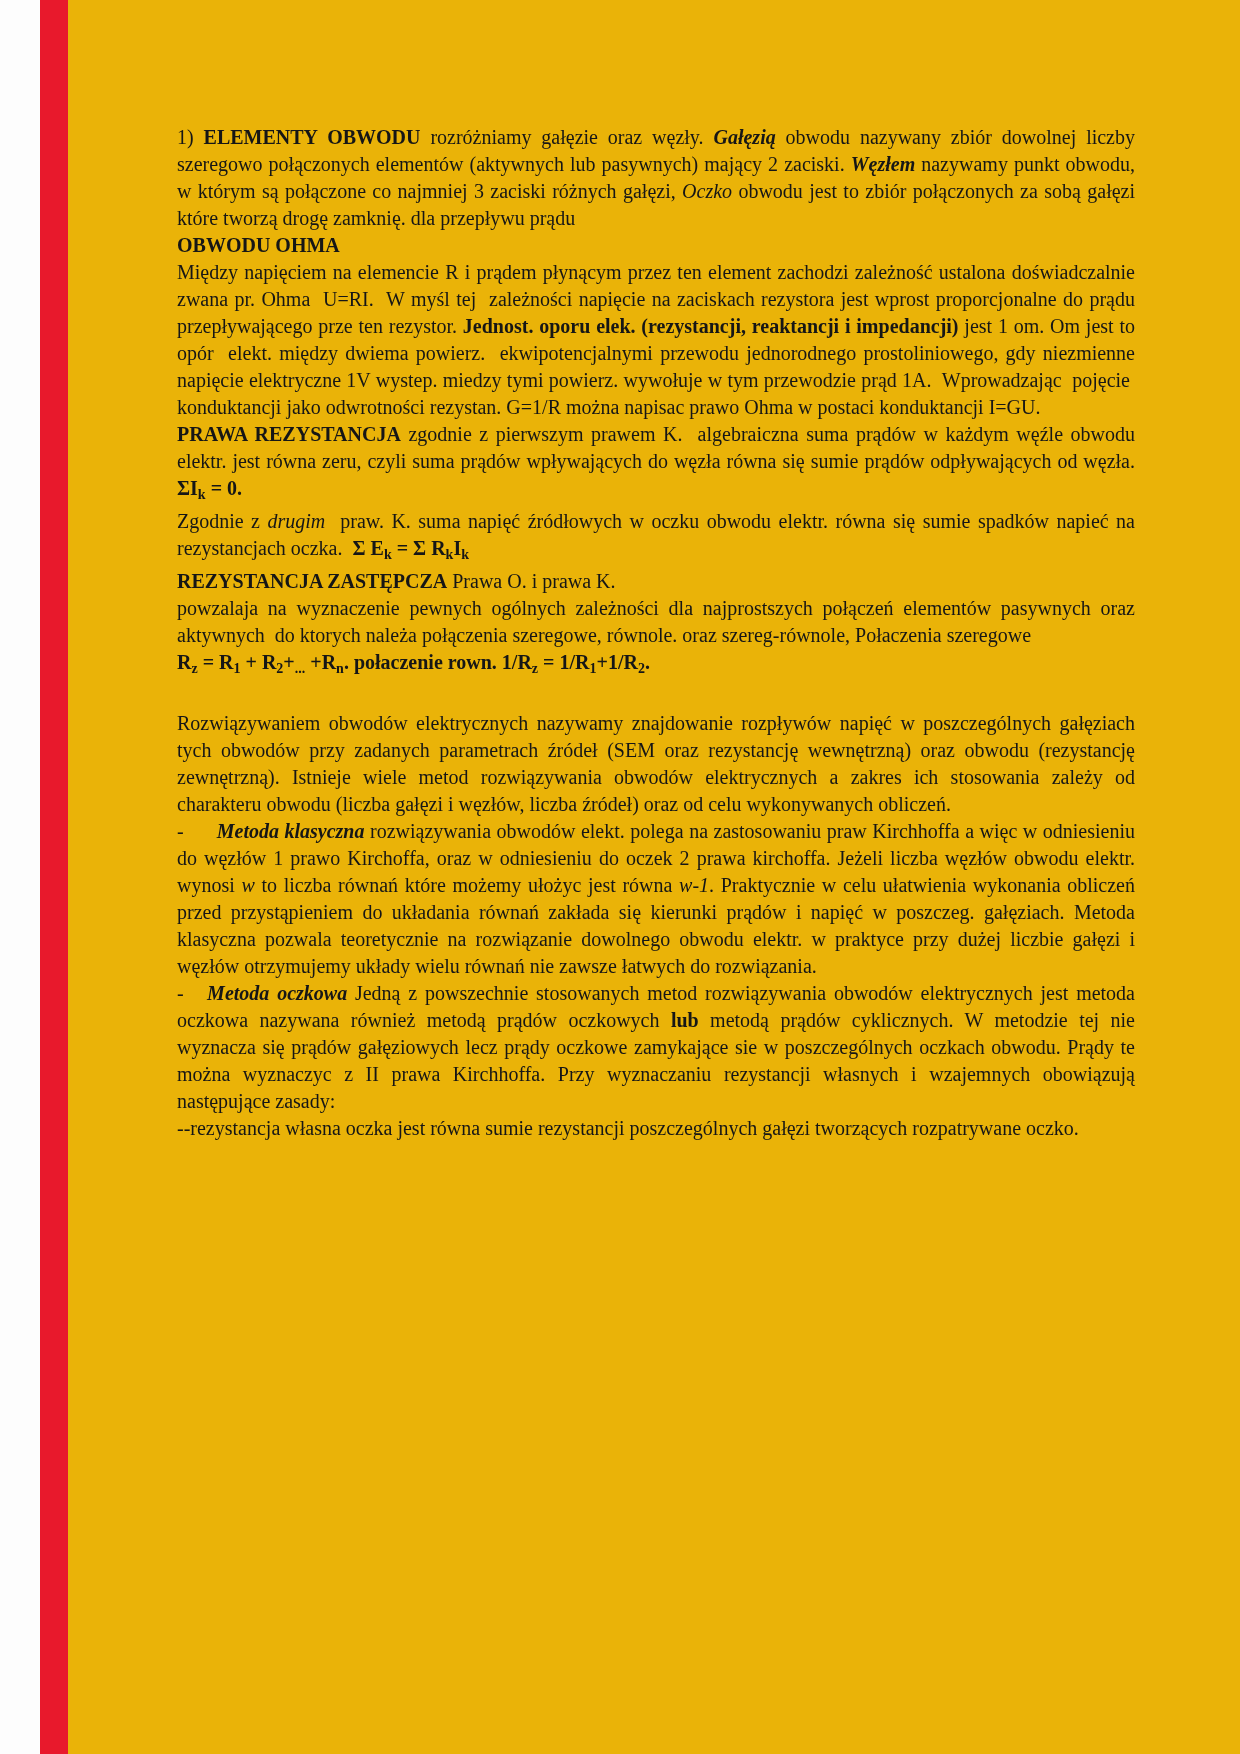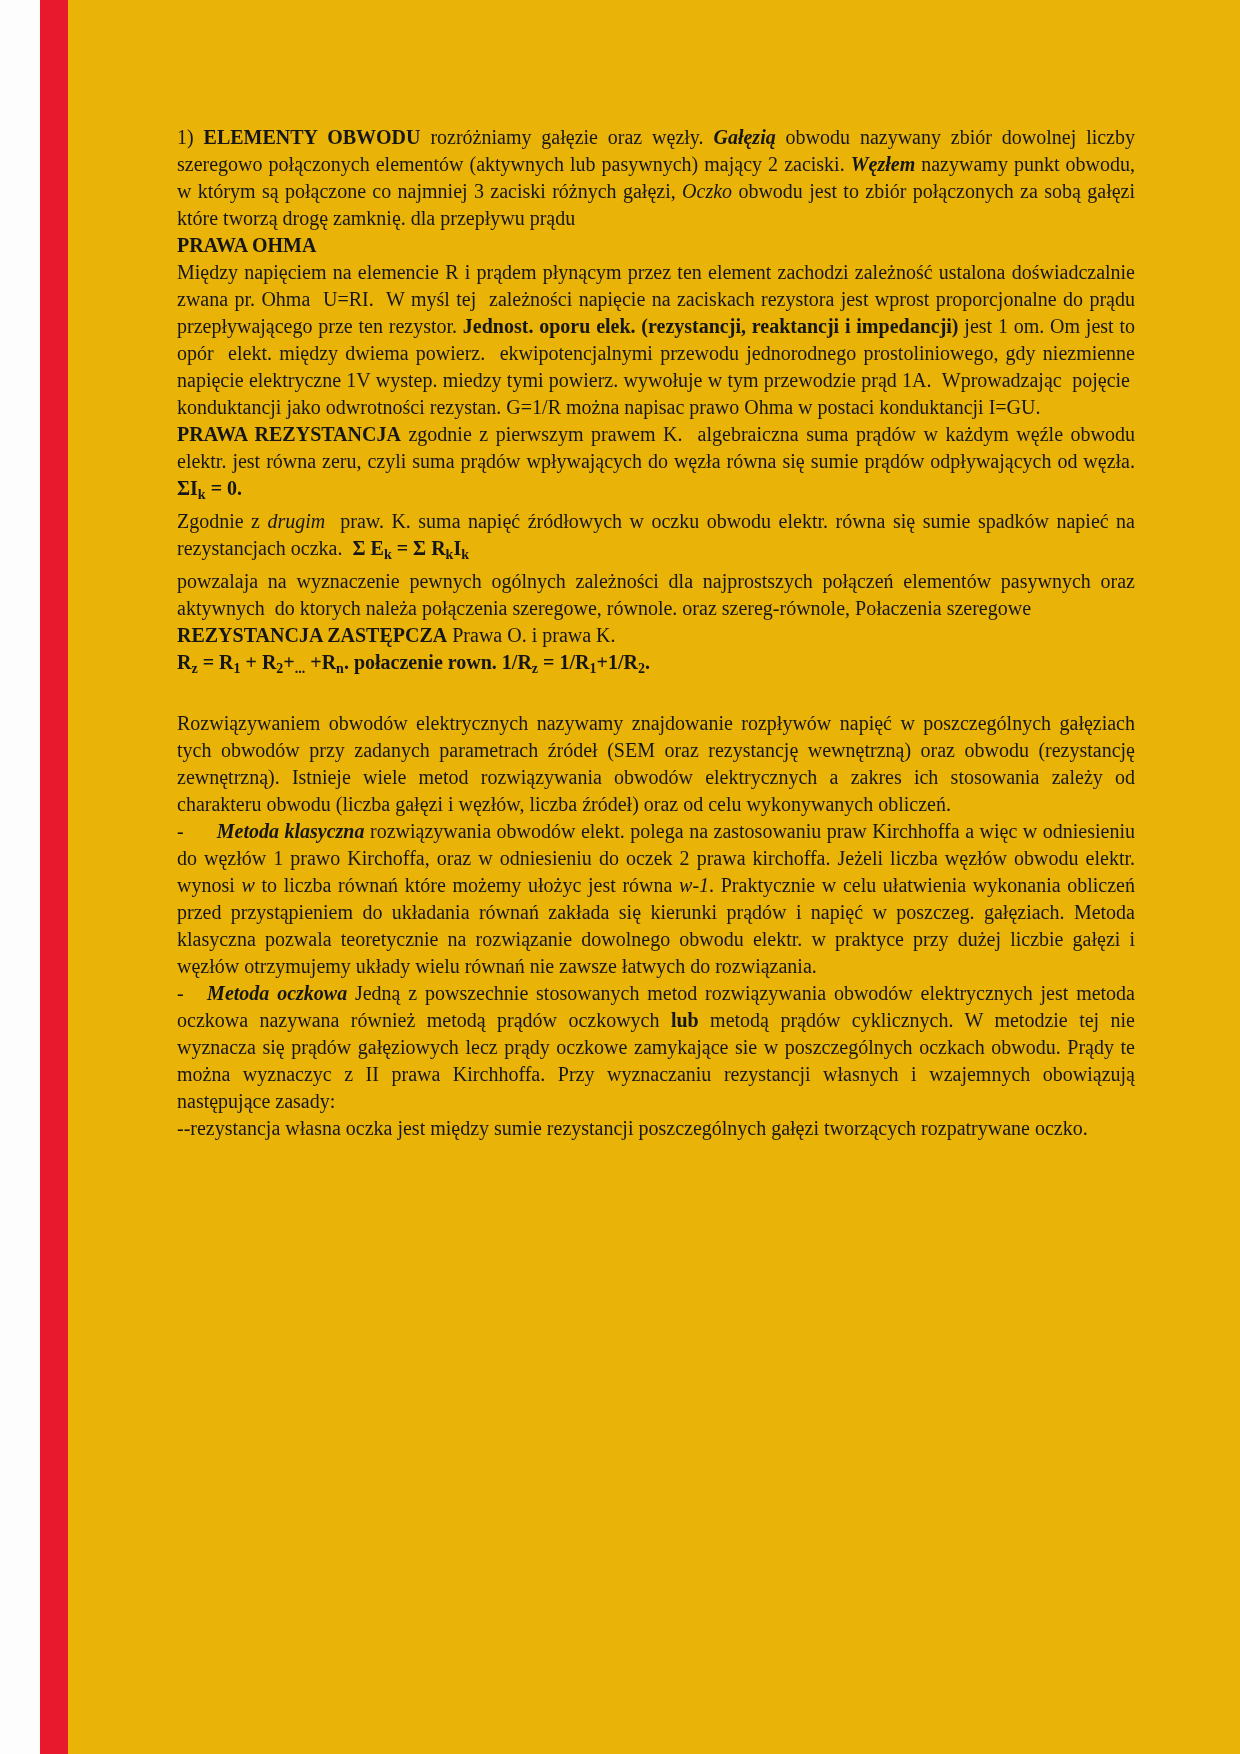--- a/index.html
+++ b/index.html
@@ -42,26 +42,26 @@
   .seg-sub { font-size: 0.7em; vertical-align: -0.30em; letter-spacing: 0; }
   .seg-sup { font-size: 0.7em; vertical-align: 0.55em; }
 </style>
 </head>
 <body>
 
 <div class="page" style="background: #eab308; margin-left: 40px;">
   <div class="red-bar" style="background: rgb(232, 25, 44);"></div>
   <div class="content" id="doc-content" style="color: rgb(22, 22, 22);">
       <p><span>1) </span><span class="seg-b">ELEMENTY OBWODU</span><span> rozróżniamy gałęzie oraz węzły. </span><span class="seg-bi">Gałęzią</span><span> obwodu nazywany zbiór dowolnej liczby szeregowo połączonych elementów (aktywnych lub pasywnych) mający 2 zaciski. </span><span class="seg-bi">Węzłem</span><span> nazywamy punkt obwodu, w którym są połączone co najmniej 3 zaciski różnych gałęzi, </span><span class="seg-i">Oczko</span><span> obwodu jest to zbiór połączonych za sobą gałęzi które tworzą drogę zamknię. dla przepływu prądu</span></p>
-      <p><span class="seg-b">PRAWA OHMA</span></p>
+      <p><span class="seg-b">OBWODU OHMA</span></p>
       <p><span>Między napięciem na elemencie R i prądem płynącym przez ten element zachodzi zależność ustalona doświadczalnie zwana pr. Ohma&nbsp; U=RI.&nbsp; W myśl tej&nbsp; zależności napięcie na zaciskach rezystora jest wprost proporcjonalne do prądu przepływającego prze ten rezystor. </span><span class="seg-b">Jednost. oporu elek. (rezystancji, reaktancji i impedancji)</span><span> jest 1 om. Om jest to opór&nbsp; elekt. między dwiema powierz.&nbsp; ekwipotencjalnymi przewodu jednorodnego prostoliniowego, gdy niezmienne napięcie elektryczne 1V wystep. miedzy tymi powierz. wywołuje w tym przewodzie prąd 1A.&nbsp; Wprowadzając&nbsp; pojęcie&nbsp; konduktancji jako odwrotności rezystan. G=1/R można napisac prawo Ohma w postaci konduktancji I=GU.</span></p>
       <p><span class="seg-b">PRAWA REZYSTANCJA</span><span> zgodnie z pierwszym prawem K.&nbsp; algebraiczna suma prądów w każdym węźle obwodu elektr. jest równa zeru, czyli suma prądów wpływających do węzła równa się sumie prądów odpływających od węzła. </span><span class="seg-b">ΣI</span><span class="seg-b seg-sub">k</span><span class="seg-b"> = 0.</span></p>
       <p><span>Zgodnie z </span><span class="seg-i">drugim</span><span>&nbsp; praw. K. suma napięć źródłowych w oczku obwodu elektr. równa się sumie spadków napieć na rezystancjach oczka.&nbsp; </span><span class="seg-b">Σ E</span><span class="seg-b seg-sub">k</span><span class="seg-b"> = Σ R</span><span class="seg-b seg-sub">k</span><span class="seg-b">I</span><span class="seg-b seg-sub">k</span></p>
+      <p><span class="seg-b">REZYSTANCJA ZASTĘPCZA</span><span> Prawa O. i prawa K.</span></p>
       <p><span>powzalaja na wyznaczenie pewnych ogólnych zależności dla najprostszych połączeń elementów pasywnych oraz aktywnych&nbsp; do ktorych należa połączenia szeregowe, równole. oraz szereg-równole, Połaczenia szeregowe</span></p>
-      <p><span class="seg-b">REZYSTANCJA ZASTĘPCZA</span><span> Prawa O. i prawa K.</span></p>
       <p><span class="seg-b">R</span><span class="seg-b seg-sub">z</span><span class="seg-b"> = R</span><span class="seg-b seg-sub">1</span><span class="seg-b"> + R</span><span class="seg-b seg-sub">2</span><span class="seg-b">+</span><span class="seg-b seg-sub">...</span><span class="seg-b"> +R</span><span class="seg-b seg-sub">n</span><span class="seg-b">. połaczenie rown. 1/R</span><span class="seg-b seg-sub">z</span><span class="seg-b"> = 1/R</span><span class="seg-b seg-sub">1</span><span class="seg-b">+1/R</span><span class="seg-b seg-sub">2</span><span class="seg-b">.</span></p>
       <div class="spacer"></div>
       <p><span>Rozwiązywaniem obwodów elektrycznych nazywamy znajdowanie rozpływów napięć w poszczególnych gałęziach tych obwodów przy zadanych parametrach źródeł (SEM oraz rezystancję wewnętrzną) oraz obwodu (rezystancję zewnętrzną). Istnieje wiele metod rozwiązywania obwodów elektrycznych a zakres ich stosowania zależy od charakteru obwodu (liczba gałęzi i węzłów, liczba źródeł) oraz od celu wykonywanych obliczeń.</span></p>
       <p><span>-&nbsp;&nbsp;&nbsp;&nbsp;&nbsp;&nbsp;</span><span class="seg-bi">Metoda klasyczna</span><span> rozwiązywania obwodów elekt. polega na zastosowaniu praw Kirchhoffa a więc w odniesieniu do węzłów 1 prawo Kirchoffa, oraz w odniesieniu do oczek 2 prawa kirchoffa. Jeżeli liczba węzłów obwodu elektr. wynosi </span><span class="seg-i">w</span><span> to liczba równań które możemy ułożyc jest równa </span><span class="seg-i">w-1</span><span>. Praktycznie w celu ułatwienia wykonania obliczeń przed przystąpieniem do układania równań zakłada się kierunki prądów i napięć w poszczeg. gałęziach. Metoda klasyczna pozwala teoretycznie na rozwiązanie dowolnego obwodu elektr. w praktyce przy dużej liczbie gałęzi i węzłów otrzymujemy układy wielu równań nie zawsze łatwych do rozwiązania.</span></p>
       <p><span>-&nbsp;&nbsp;&nbsp;</span><span class="seg-bi">Metoda oczkowa</span><span> Jedną z powszechnie stosowanych metod rozwiązywania obwodów elektrycznych jest metoda oczkowa nazywana również metodą prądów oczkowych </span><span class="seg-b">lub</span><span> metodą prądów cyklicznych. W metodzie tej nie wyznacza się prądów gałęziowych lecz prądy oczkowe zamykające sie w poszczególnych oczkach obwodu. Prądy te można wyznaczyc z II prawa Kirchhoffa. Przy wyznaczaniu rezystancji własnych i wzajemnych obowiązują następujące zasady:</span></p>
-      <p><span>--rezystancja własna oczka jest między sumie rezystancji poszczególnych gałęzi tworzących rozpatrywane oczko.</span></p>
+      <p><span>--rezystancja własna oczka jest równa sumie rezystancji poszczególnych gałęzi tworzących rozpatrywane oczko.</span></p>
     </div>
 </div>
 
 </body></html>

